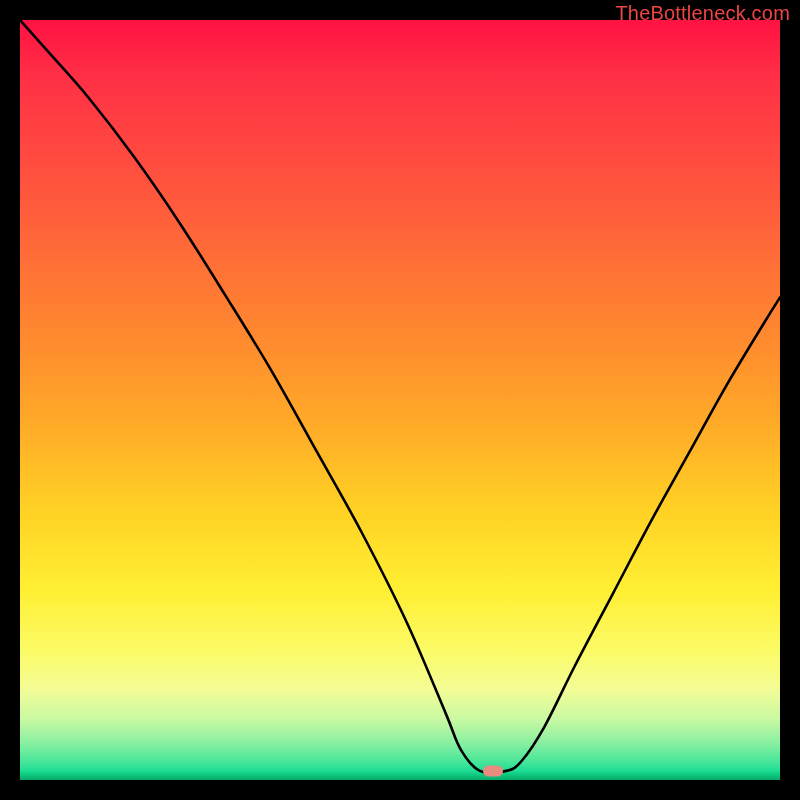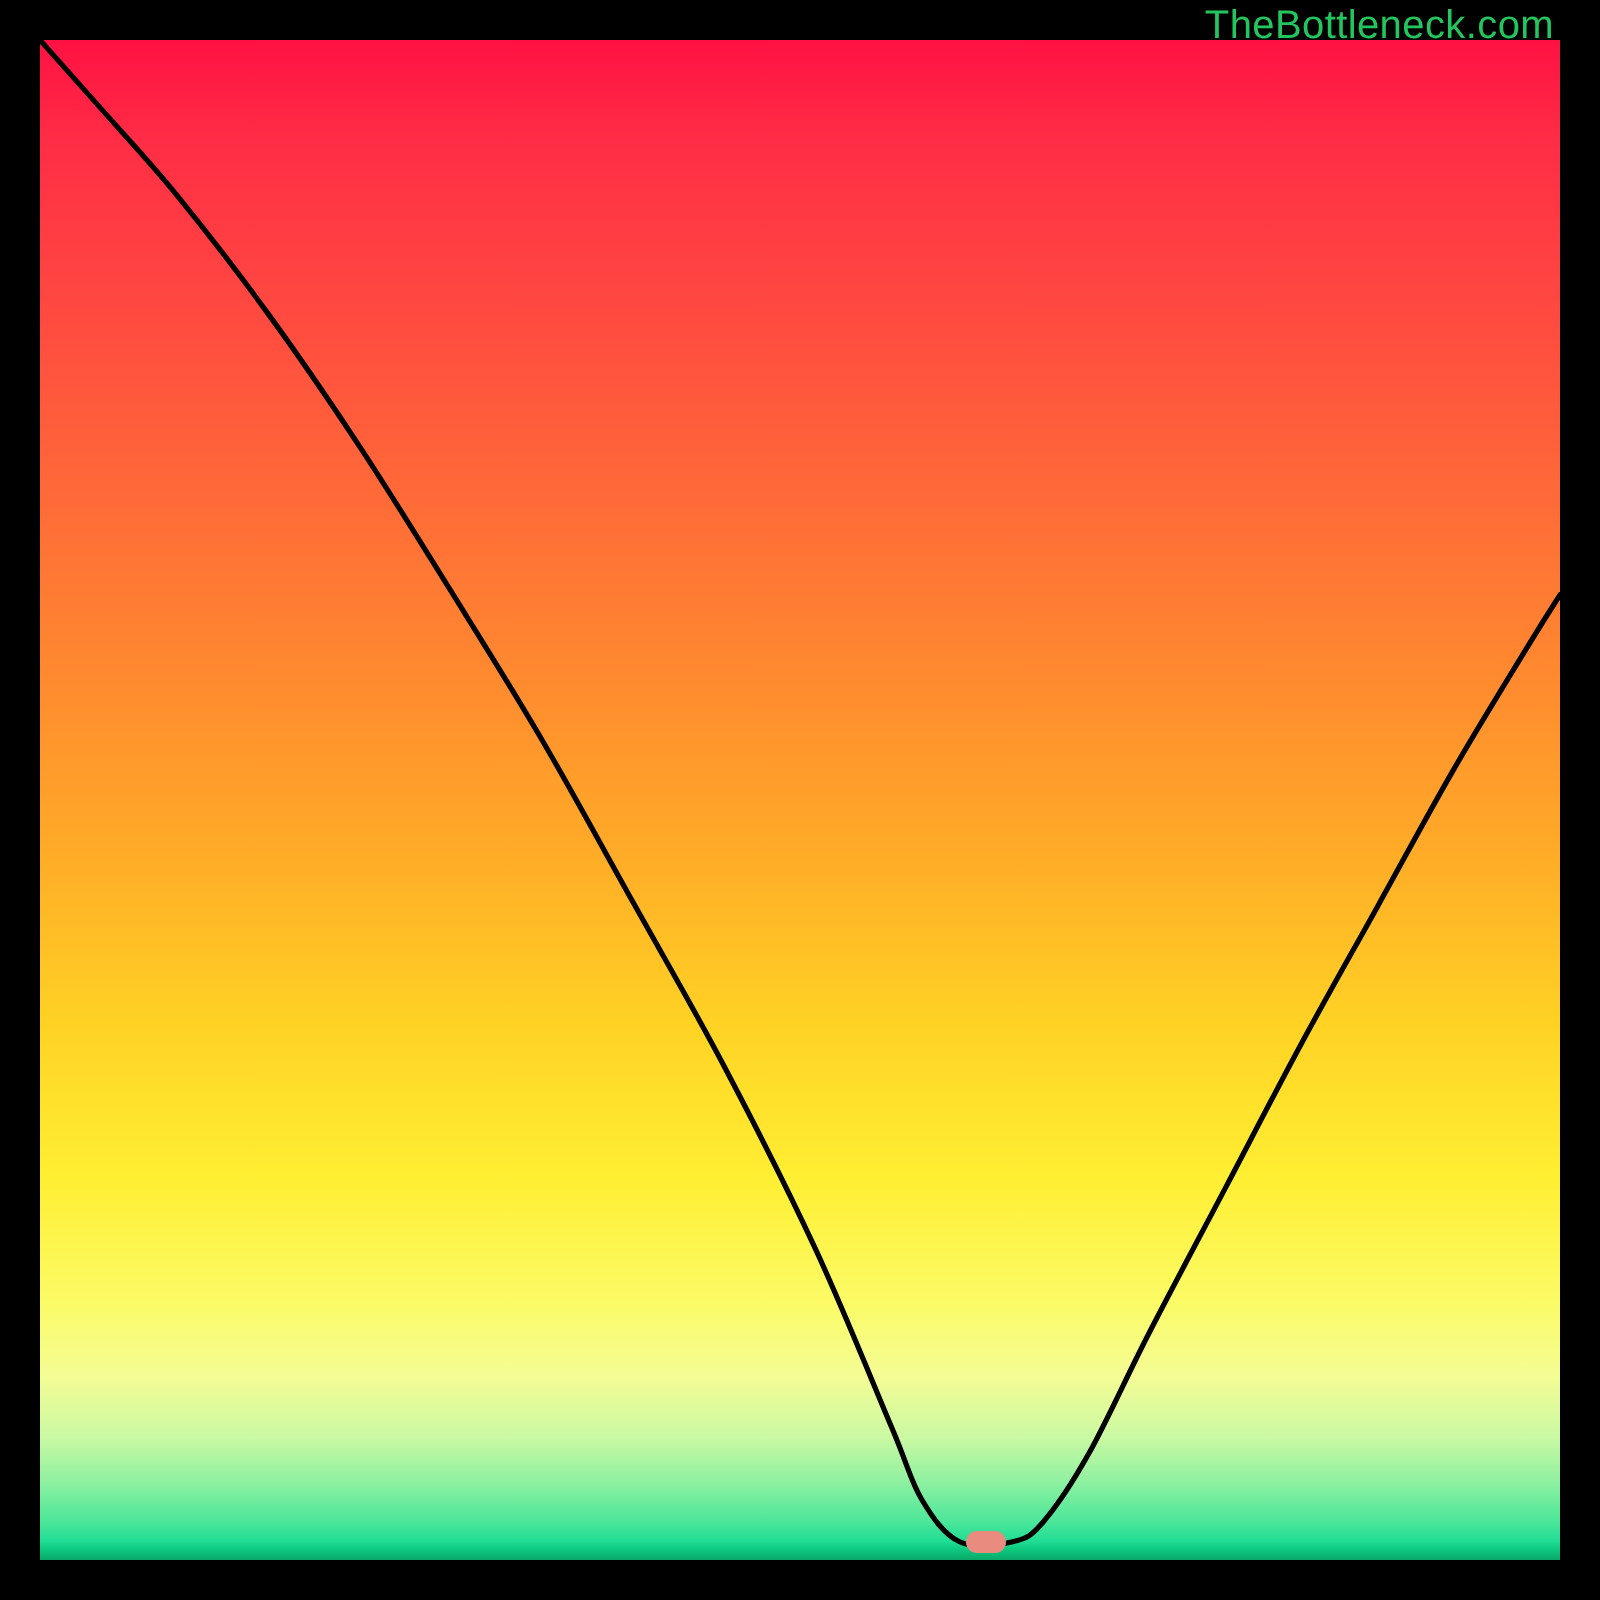--- a/index.html
+++ b/index.html
@@ -55,22 +55,22 @@
     position: absolute;
     width: 20px;
     height: 11px;
     border-radius: 6px;
     background: #e98b7e;
     transform: translate(-50%, -50%);
   }
   .watermark {
     position: absolute;
     top: 2px;
-    right: 23px;
-    color: #22c55e;
+    right: 10px;
+    color: #ef4444;
     font-size: 20px;
     letter-spacing: 0.2px;
     user-select: none;
   }
 </style>
 </head>
 <body>
 
 <div class="frame">
   <div class="watermark">TheBottleneck.com</div>

